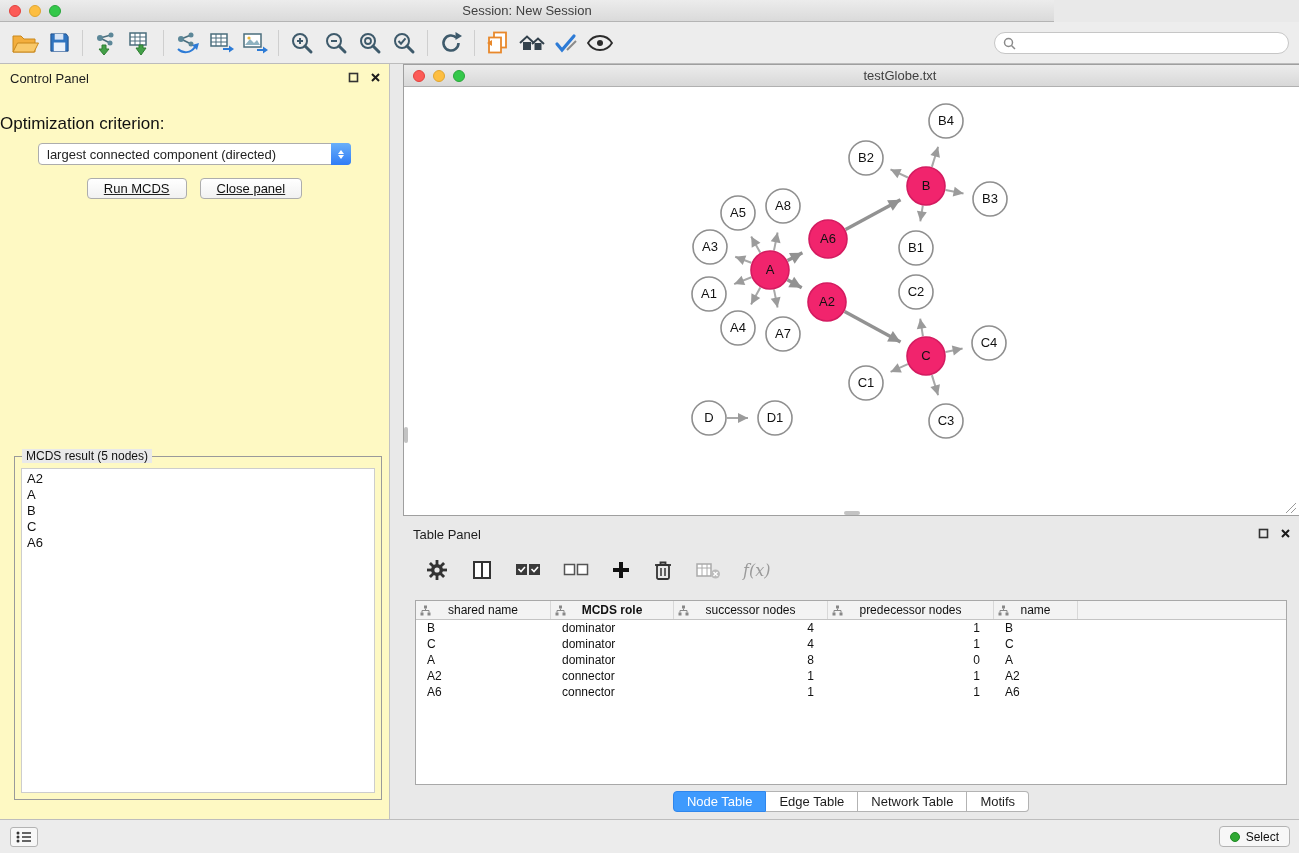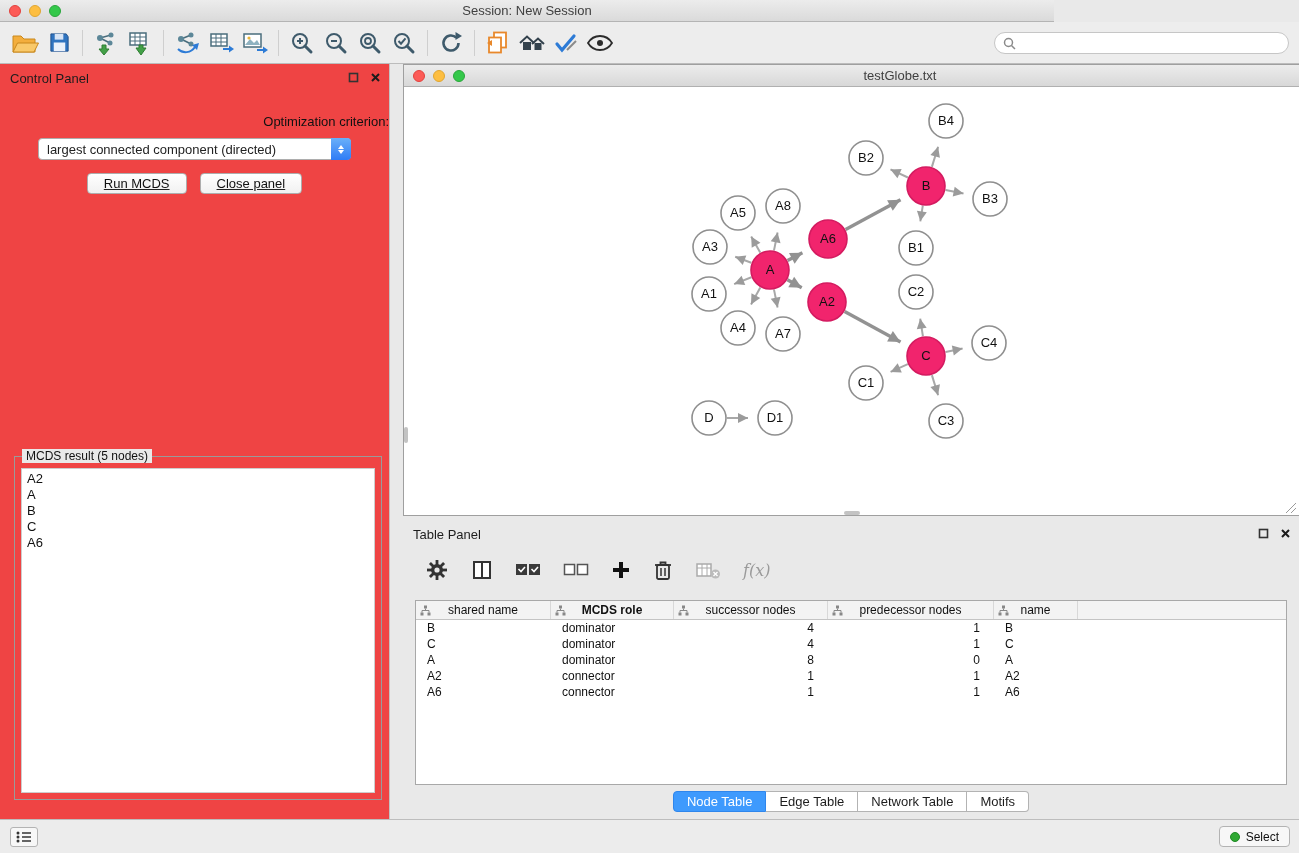--- a/index.html
+++ b/index.html
@@ -21,33 +21,33 @@
   .toolbar { position:absolute; left:0; top:22px; width:1299px; height:42px;
     background:#ededed; border-bottom:1px solid #bcbcbc; display:flex; align-items:center; padding:0 8px; }
   .tb-btn { width:34px; height:34px; display:flex; align-items:center; justify-content:center; flex:0 0 auto; }
   .tb-sep { width:1px; height:26px; background:#cfcfcf; margin:0 6px; flex:0 0 auto; }
   .searchbox { position:absolute; right:10px; top:10px; width:295px; height:22px; background:#fff;
     border:1px solid #c6c6c6; border-radius:11px; display:flex; align-items:center; padding:0 8px; gap:5px; }
   .searchbox input { border:none; outline:none; flex:1; font-size:12px; background:transparent; font-family:"Liberation Sans",sans-serif; }
 
   
   .control-panel { position:absolute; left:0; top:64px; width:390px; height:755px;
-    background:#ef4444; border-right:1px solid #c2c2c2; }
+    background:#fef9c3; border-right:1px solid #c2c2c2; }
   .panel-header { position:relative; height:28px; }
   .panel-title { position:absolute; left:10px; top:7px; font-size:13px; color:#1d1d1d; }
   .panel-winbtns { position:absolute; right:8px; top:8px; display:flex; gap:11px; align-items:center; }
 
   .seg-row { display:flex; justify-content:center; }
   .seg { height:21px; font-size:13px; display:flex; align-items:center; justify-content:center;
     padding:0 13px; background:#fff; border:1px solid #b3b3b3; border-left:none; color:#1d1d1d; cursor:default; }
   .seg:first-child { border-left:1px solid #b3b3b3; border-radius:4px 0 0 4px; }
   .seg:last-child { border-radius:0 4px 4px 0; }
   .seg.active { background:#3e9afd; border-color:#2f86ec; color:#fff; }
 
-  .opt-label { text-align:right; margin-top:22px; font-size:13px; color:#111; }
+  .opt-label { text-align:left; margin-top:22px; font-size:17px; color:#111; }
   .dropdown { margin:9px auto 0; width:313px; height:22px; background:#fff; border:1px solid #adadad;
     border-radius:4px; position:relative; font-size:13px; display:flex; align-items:center; padding:0 26px 0 8px; }
   .dd-stepper { position:absolute; right:-1px; top:-1px; width:20px; height:22px;
     background:linear-gradient(#6ab0f9,#2f7cf6); border-radius:0 4px 4px 0; display:flex; flex-direction:column;
     align-items:center; justify-content:center; gap:1px; }
   .btn-row { display:flex; justify-content:center; gap:13px; margin-top:13px;text-decoration:underline; }
   .mac-btn { height:21px; padding:0 16px; font-size:13px; background:linear-gradient(#ffffff,#f1f1f1);
     border:1px solid #adadad; border-radius:4px; color:#111; display:flex; align-items:center; }
 
   .result-group { position:absolute; left:14px; top:392px; width:368px; height:344px; border:1px solid #9a9a9a; }

